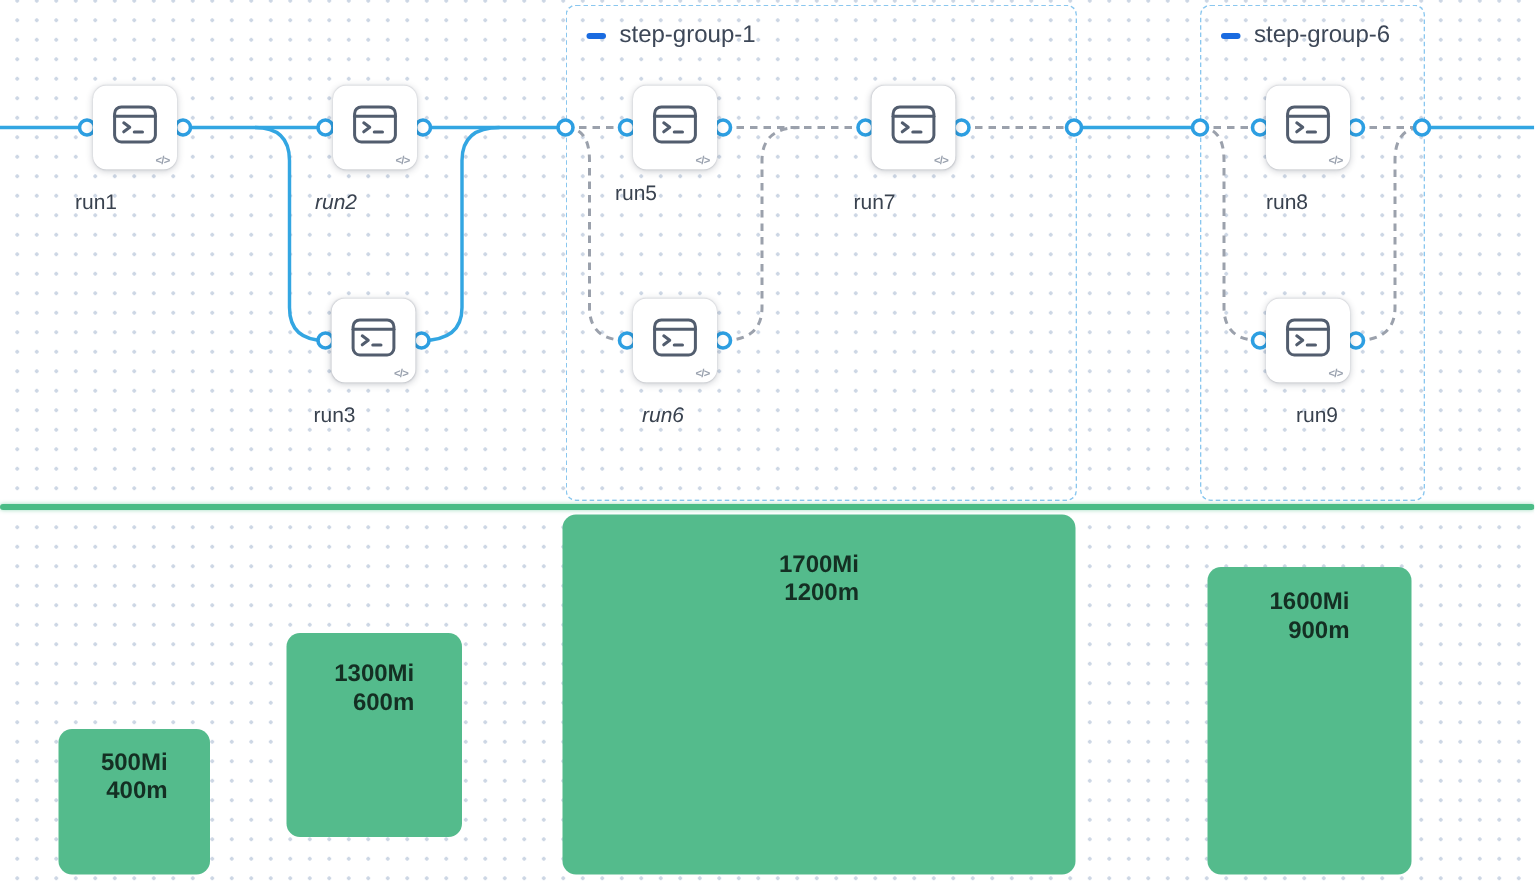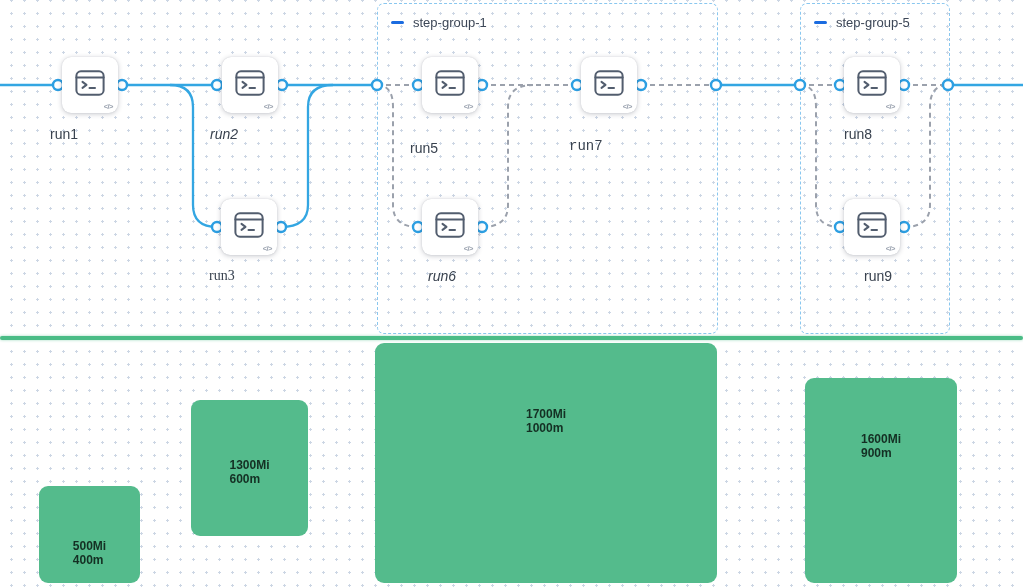--- a/index.html
+++ b/index.html
@@ -6,47 +6,47 @@
   #canvas{
     position:relative;width:1023px;height:588px;overflow:hidden;
     font-family:"Liberation Sans",sans-serif;background:#fff;
     background-image:radial-gradient(circle,#ccd6e4 1.1px,transparent 1.4px);
     background-size:13px 13px;background-position:5px 7px;
   }
   #edges{position:absolute;left:0;top:0;width:1023px;height:588px;pointer-events:none;}
   .group{position:absolute;border:1.6px dashed #8ac7ef;border-radius:7px;background:transparent;}
   .group-label{position:absolute;top:11px;left:13px;display:flex;align-items:center;gap:9px;}
   .dash-icon{width:13px;height:3.2px;border-radius:2px;background:#1a6be0;cursor:pointer;}
-  .group-label span.txt{font-size:13px;color:#3d4757;font-weight:500;white-space:nowrap;}
+  .group-label span.txt{font-size:16px;color:#3d4757;font-weight:500;white-space:nowrap;}
   .node{
     position:absolute;width:56px;height:56px;background:#fff;border-radius:9px;
     box-shadow:0 1px 5px rgba(30,41,59,.25),0 0 1px rgba(30,41,59,.18);
   }
   .node .term{position:absolute;left:50%;top:50%;transform:translate(-50%,-56%);}
   .badge{position:absolute;right:5px;bottom:2px;font-size:7.5px;font-weight:700;color:#99a1ae;letter-spacing:-.5px;}
   .node-label{position:absolute;width:80px;text-align:left;font-size:14px;font-weight:500;color:#39424f;}
   .bar{position:absolute;background:#54bb8c;border-radius:9px;display:flex;justify-content:center;}
-  .bar-text{font-size:12px;font-weight:700;line-height:1.16;color:#142f23;text-align:left;margin-top:40px;}
+  .bar-text{font-size:16px;font-weight:700;line-height:1.16;color:#142f23;text-align:right;}
   #divider{position:absolute;left:0;top:336px;width:1023px;height:4px;background:#4abc86;border-radius:2px;box-shadow:0 0 3px rgba(74,188,134,.55);}
 </style>
 </head>
 <body>
 
 <div id="canvas">
   <div id="groups-layer">
       <div class="group" style="left: 377px; top: 3px; width: 339px; height: 329px;">
         <div class="group-label">
           <span class="dash-icon"></span>
           <span class="txt">step-group-1</span>
         </div>
       </div>
       <div class="group" style="left: 800px; top: 3px; width: 148px; height: 329px;">
         <div class="group-label">
           <span class="dash-icon"></span>
-          <span class="txt">step-group-5</span>
+          <span class="txt">step-group-6</span>
         </div>
       </div>
     </div>
   <svg id="edges" xmlns="http://www.w3.org/2000/svg">
       <path d="M 0 85 L 58 85" fill="none" stroke="#33a6e2" stroke-width="2.3"></path>
       <path d="M 122 85 L 217 85" fill="none" stroke="#33a6e2" stroke-width="2.3"></path>
       <path d="M 170 85 Q 193 85 193 107 L 193 205 Q 193 227 217 227" fill="none" stroke="#33a6e2" stroke-width="2.3"></path>
       <path d="M 282 85 L 377 85" fill="none" stroke="#33a6e2" stroke-width="2.3"></path>
       <path d="M 281 227 Q 308 227 308 205 L 308 107 Q 308 85 333 85" fill="none" stroke="#33a6e2" stroke-width="2.3"></path>
       <path d="M 716 85 L 800 85" fill="none" stroke="#33a6e2" stroke-width="2.3"></path>
@@ -104,51 +104,51 @@
       <div class="node-label" style="left: 210px; top: 126px; font-style: italic;">run2</div>
       <div class="node" style="left: 221px; top: 199px;">
         <svg class="term" width="30" height="27" viewBox="0 0 30 27" fill="none" stroke="#525d6e" stroke-width="2" stroke-linecap="round" stroke-linejoin="round">
           <rect x="1.4" y="1.4" width="27.2" height="23.4" rx="4.5"></rect>
           <line x1="1.4" y1="7.7" x2="28.6" y2="7.7"></line>
           <polyline points="7.5,12 11.5,15 7.5,18"></polyline>
           <line x1="14.5" y1="18.2" x2="20" y2="18.2"></line>
         </svg>
         <span class="badge">&lt;/&gt;</span>
       </div>
-      <div class="node-label" style="left: 209px; top: 268px; font-family: Liberation Serif, serif;">run3</div>
+      <div class="node-label" style="left: 209px; top: 268px;">run3</div>
       <div class="node" style="left: 422px; top: 57px;">
         <svg class="term" width="30" height="27" viewBox="0 0 30 27" fill="none" stroke="#525d6e" stroke-width="2" stroke-linecap="round" stroke-linejoin="round">
           <rect x="1.4" y="1.4" width="27.2" height="23.4" rx="4.5"></rect>
           <line x1="1.4" y1="7.7" x2="28.6" y2="7.7"></line>
           <polyline points="7.5,12 11.5,15 7.5,18"></polyline>
           <line x1="14.5" y1="18.2" x2="20" y2="18.2"></line>
         </svg>
         <span class="badge">&lt;/&gt;</span>
       </div>
-      <div class="node-label" style="left: 410px; top: 140px;">run5</div>
+      <div class="node-label" style="left: 410px; top: 120px;">run5</div>
       <div class="node" style="left: 422px; top: 199px;">
         <svg class="term" width="30" height="27" viewBox="0 0 30 27" fill="none" stroke="#525d6e" stroke-width="2" stroke-linecap="round" stroke-linejoin="round">
           <rect x="1.4" y="1.4" width="27.2" height="23.4" rx="4.5"></rect>
           <line x1="1.4" y1="7.7" x2="28.6" y2="7.7"></line>
           <polyline points="7.5,12 11.5,15 7.5,18"></polyline>
           <line x1="14.5" y1="18.2" x2="20" y2="18.2"></line>
         </svg>
         <span class="badge">&lt;/&gt;</span>
       </div>
       <div class="node-label" style="left: 428px; top: 268px; font-style: italic;">run6</div>
       <div class="node" style="left: 581px; top: 57px;">
         <svg class="term" width="30" height="27" viewBox="0 0 30 27" fill="none" stroke="#525d6e" stroke-width="2" stroke-linecap="round" stroke-linejoin="round">
           <rect x="1.4" y="1.4" width="27.2" height="23.4" rx="4.5"></rect>
           <line x1="1.4" y1="7.7" x2="28.6" y2="7.7"></line>
           <polyline points="7.5,12 11.5,15 7.5,18"></polyline>
           <line x1="14.5" y1="18.2" x2="20" y2="18.2"></line>
         </svg>
         <span class="badge">&lt;/&gt;</span>
       </div>
-      <div class="node-label" style="left: 569px; top: 138px; font-family: Liberation Mono, monospace;">run7</div>
+      <div class="node-label" style="left: 569px; top: 126px;">run7</div>
       <div class="node" style="left: 844px; top: 57px;">
         <svg class="term" width="30" height="27" viewBox="0 0 30 27" fill="none" stroke="#525d6e" stroke-width="2" stroke-linecap="round" stroke-linejoin="round">
           <rect x="1.4" y="1.4" width="27.2" height="23.4" rx="4.5"></rect>
           <line x1="1.4" y1="7.7" x2="28.6" y2="7.7"></line>
           <polyline points="7.5,12 11.5,15 7.5,18"></polyline>
           <line x1="14.5" y1="18.2" x2="20" y2="18.2"></line>
         </svg>
         <span class="badge">&lt;/&gt;</span>
       </div>
       <div class="node-label" style="left: 844px; top: 126px;">run8</div>
@@ -164,32 +164,32 @@
       <div class="node-label" style="left: 864px; top: 268px;">run9</div>
     </div>
   <div id="divider"></div>
   <div id="bars-layer">
       <div class="bar" style="left: 39px; top: 486px; width: 101px; height: 97px; padding-top: 14px; box-sizing: border-box;">
         <div class="bar-text">
           <div>500Mi</div>
           <div>400m</div>
         </div>
       </div>
-      <div class="bar" style="left: 191px; top: 400px; width: 117px; height: 136px; padding-top: 19px; box-sizing: border-box;">
+      <div class="bar" style="left: 191px; top: 422px; width: 117px; height: 136px; padding-top: 19px; box-sizing: border-box;">
         <div class="bar-text">
           <div>1300Mi</div>
           <div>600m</div>
         </div>
       </div>
       <div class="bar" style="left: 375px; top: 343px; width: 342px; height: 240px; padding-top: 25px; box-sizing: border-box;">
         <div class="bar-text">
           <div>1700Mi</div>
-          <div>1000m</div>
+          <div>1200m</div>
         </div>
       </div>
-      <div class="bar" style="left: 805px; top: 378px; width: 152px; height: 205px; padding-top: 15px; box-sizing: border-box;">
+      <div class="bar" style="left: 805px; top: 378px; width: 136px; height: 205px; padding-top: 15px; box-sizing: border-box;">
         <div class="bar-text">
           <div>1600Mi</div>
           <div>900m</div>
         </div>
       </div>
     </div>
 </div>
 
 </body></html>

